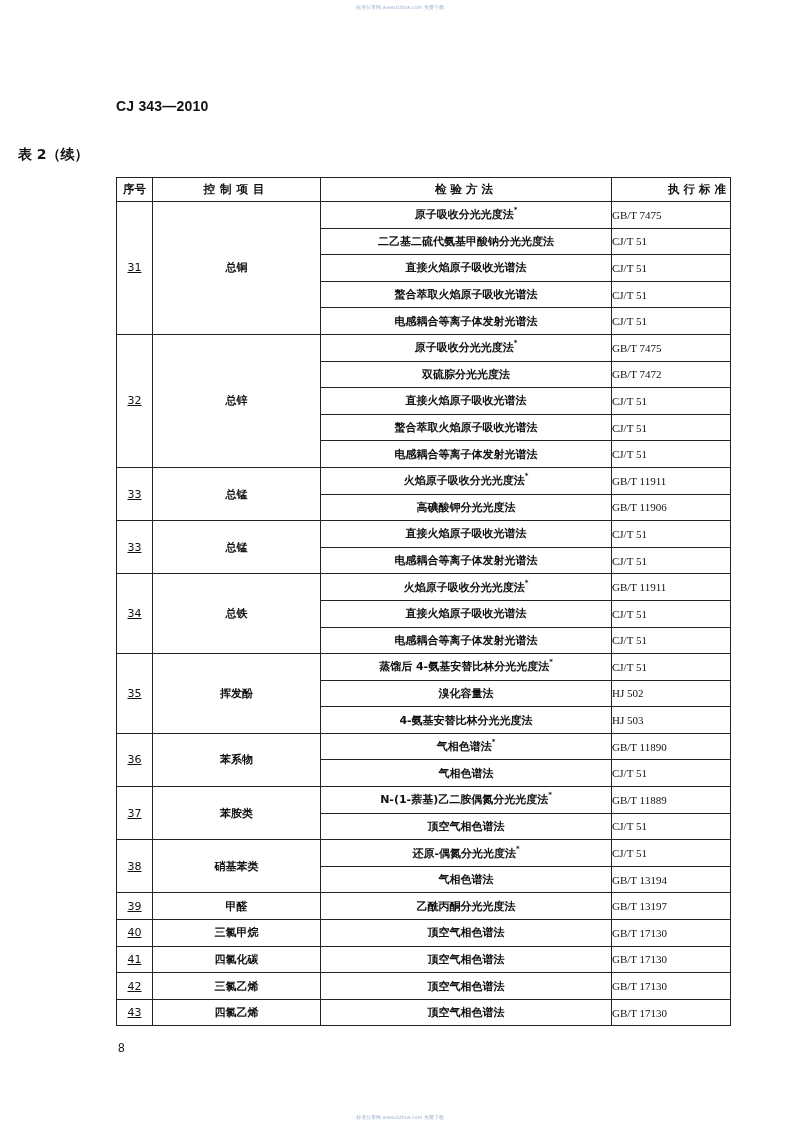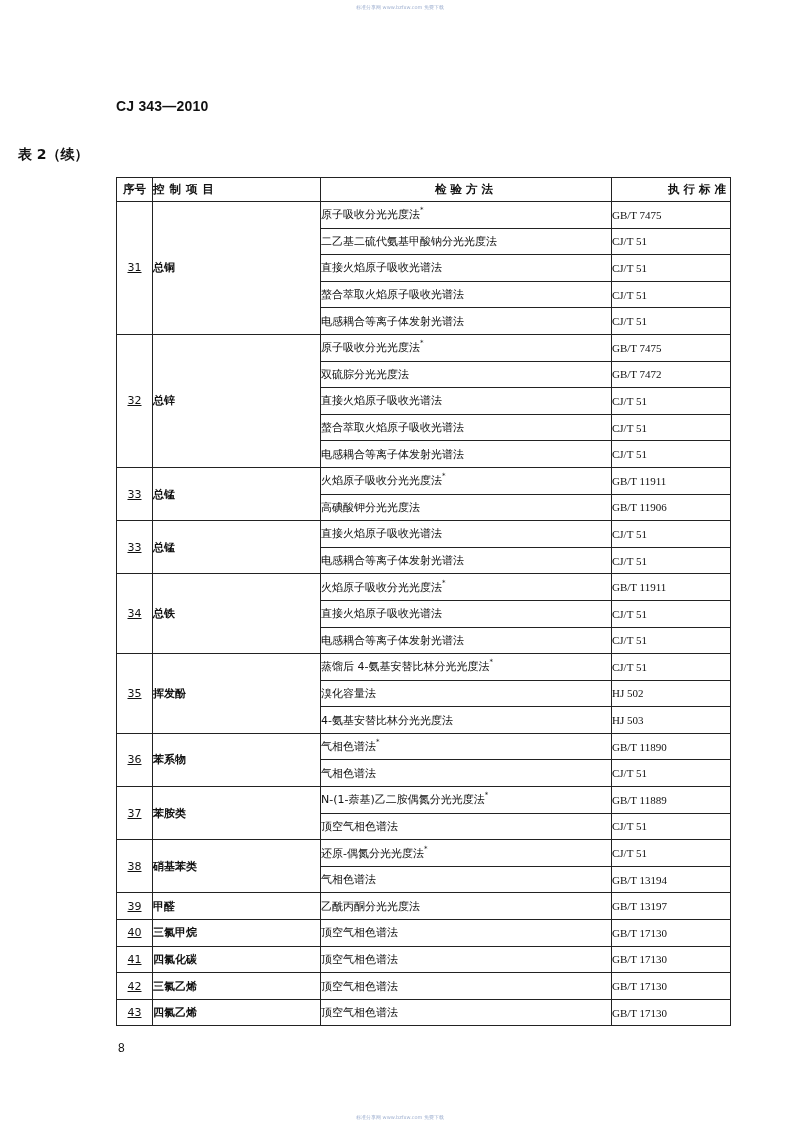--- a/index.html
+++ b/index.html
@@ -10,23 +10,23 @@
   .wm-bottom { top:1114px; }
   .std-code { position:absolute; left:116px; top:98px; font-family:"Liberation Sans", sans-serif;
               font-weight:bold; font-size:14px; letter-spacing:0.2px; }
   .table-title { position:absolute; left:0; width:800px; top:146px; text-align:left;
                  font-weight:bold; font-size:14px; padding-left:18px; box-sizing:border-box; }
   table.main { position:absolute; left:116px; top:177px; width:615px; border-collapse:collapse;
                border:1.6px solid #111; table-layout:fixed; }
   table.main td, table.main th { border:1px solid #222; font-size:11px; height:25.6px; padding:0; }
   table.main th { font-weight:bold; height:23px; font-size:11.5px; }
   th.c-no, td.c-no { width:35px; text-align:center; }
-  th.c-item, td.c-item { width:167px; text-align:left; }
+  th.c-item, td.c-item { width:167px; text-align:center; }
   th.c-method { width:290px; text-align:center; letter-spacing:4px; }
-  td.c-method { text-align:left; padding-left:6px; font-weight:normal; }
+  td.c-method { text-align:center; padding-left:6px; font-weight:bold; }
   th.c-std { text-align:right; letter-spacing:4px; }
   td.c-std { text-align:left; font-family:"Liberation Serif", serif; font-size:12px; }
   td.c-item { font-weight:bold; }
   td.c-no { font-size:11px;text-decoration:underline; }
   th.c-item { letter-spacing:5px; }
   sup.star { font-size:7px; vertical-align:top; position:relative; top:-1px; }
   .page-num { position:absolute; left:118px; top:1041px; font-family:"Liberation Sans", sans-serif; font-size:12px; }
 </style>
 </head>
 <body>

